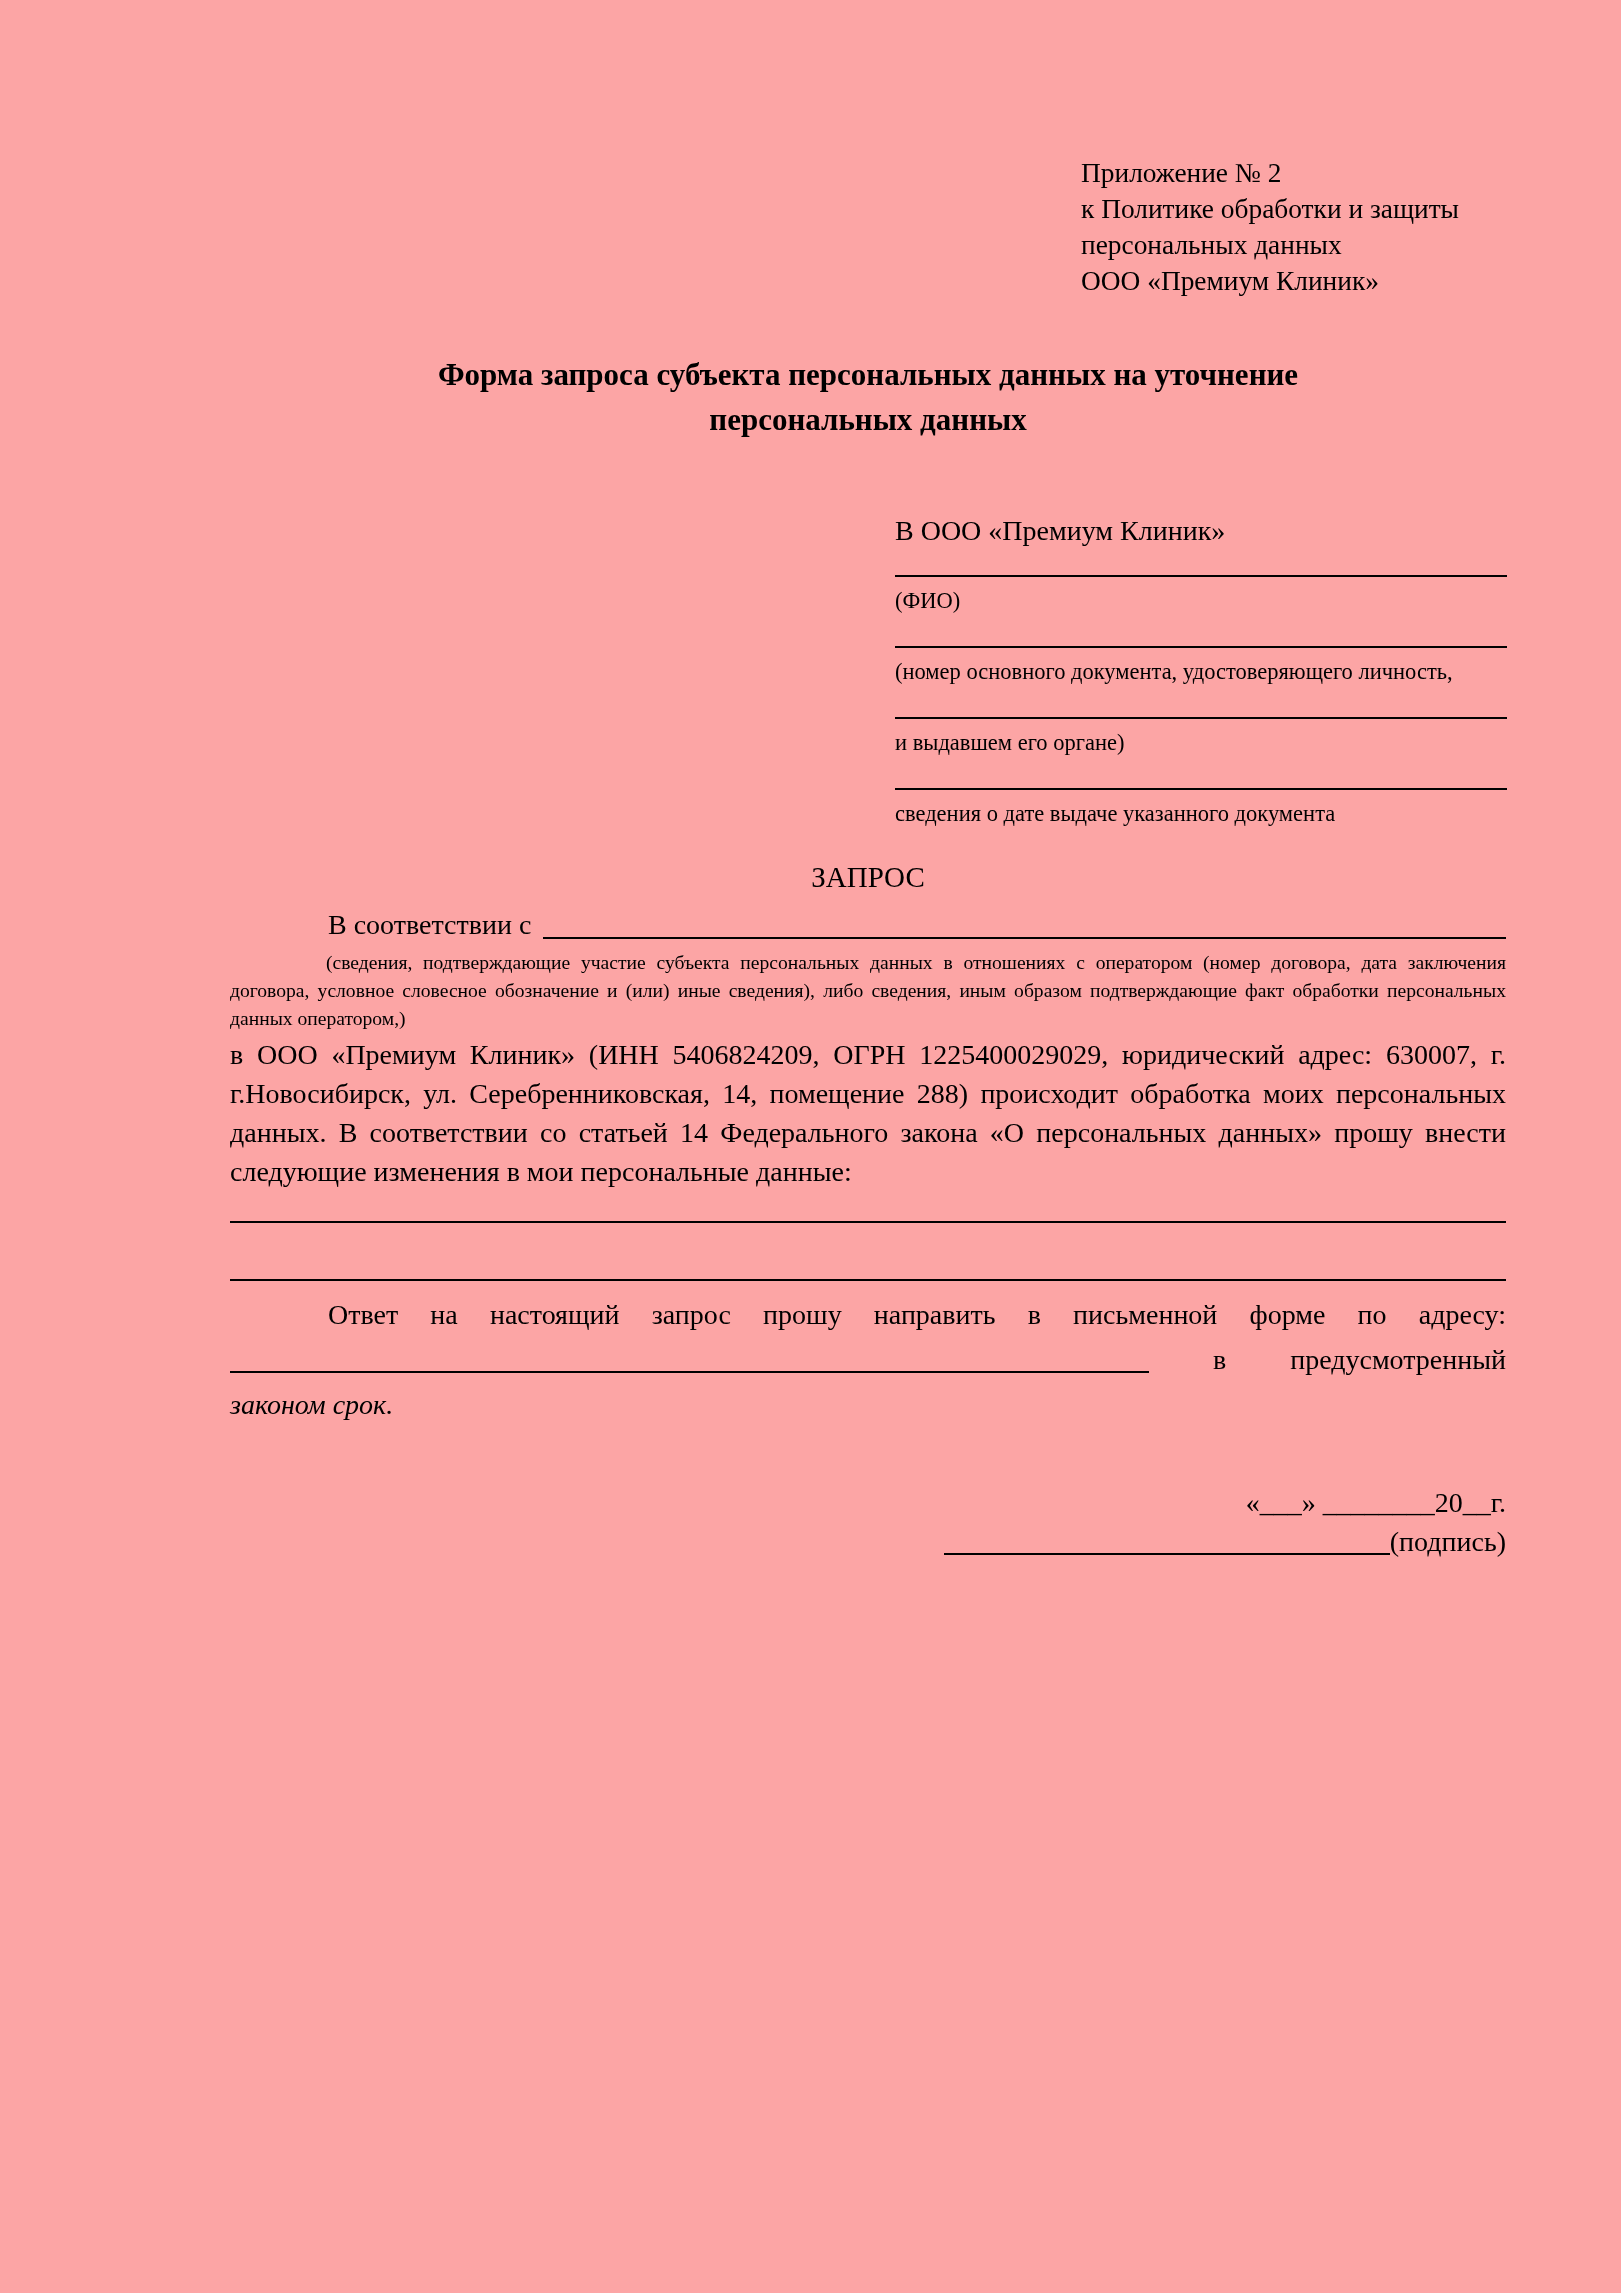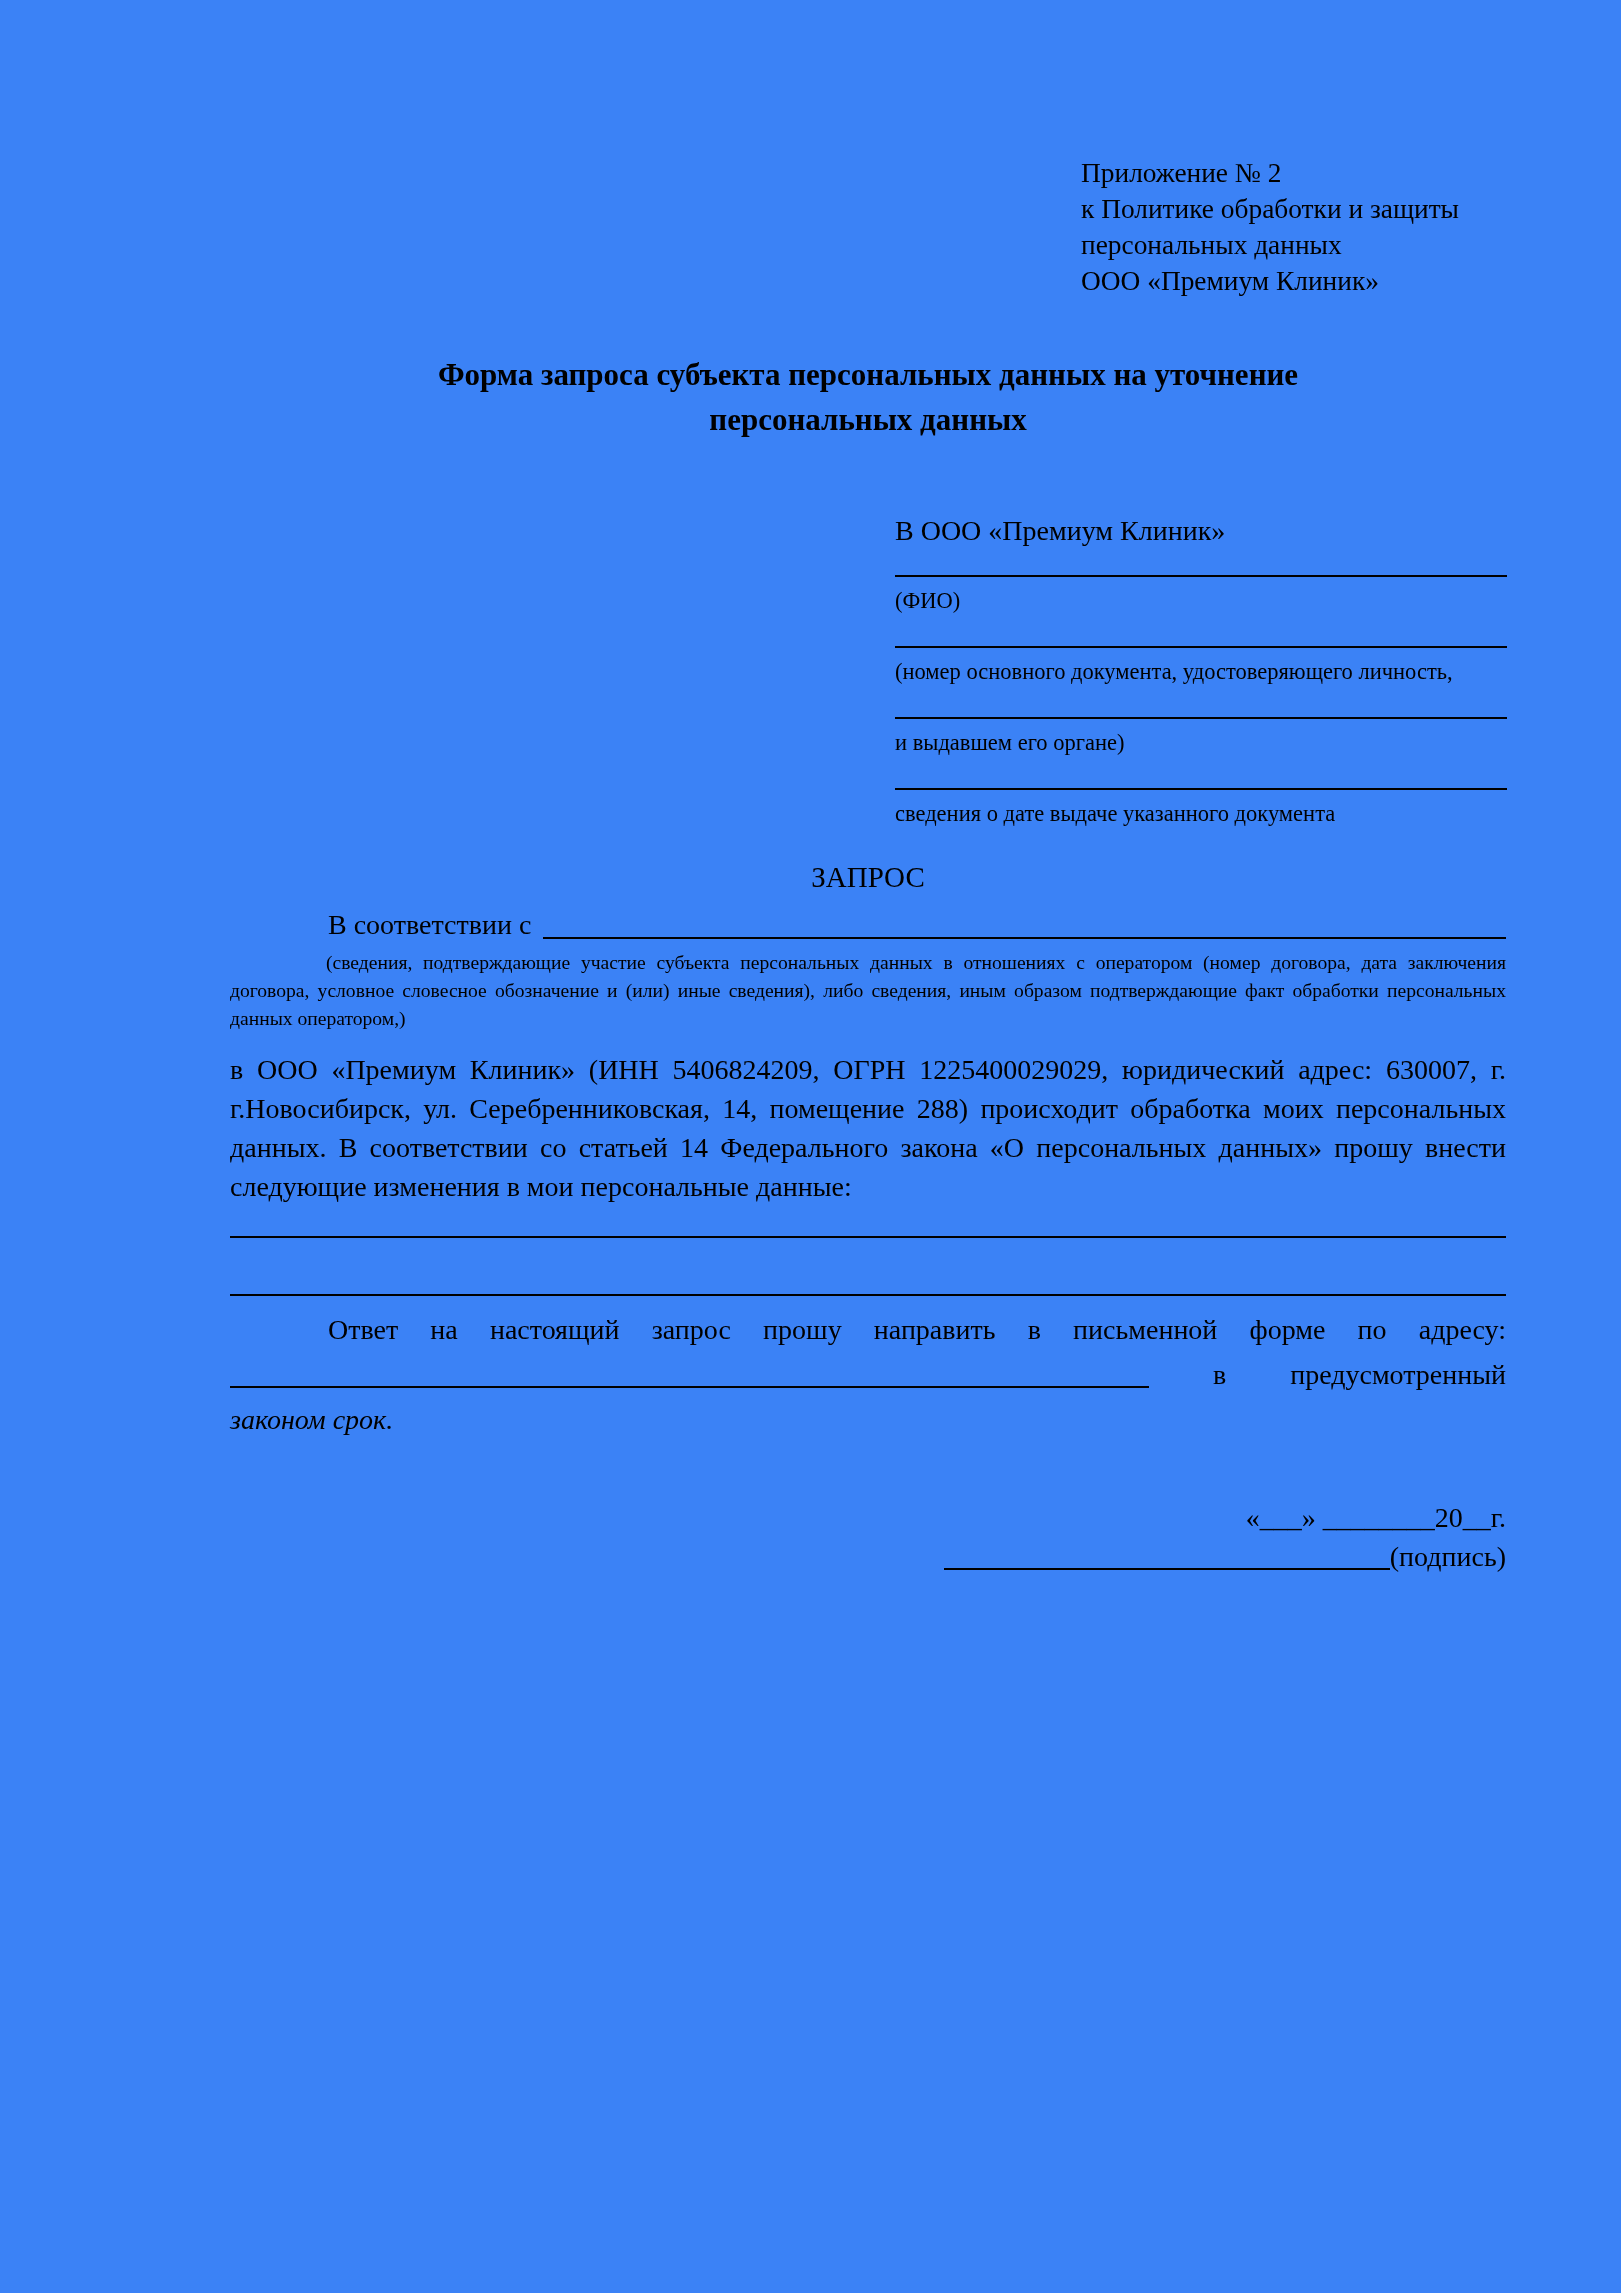--- a/index.html
+++ b/index.html
@@ -1,19 +1,19 @@
 <!DOCTYPE html>
 <html><head>
 <meta charset="utf-8">
 <style>
   html,body{margin:0;padding:0;background:#ffffff;}
   .page{
     position:relative;
     width:1621px;height:2294px;
-    background:#3b82f6;color:#000;
+    background:#fca5a5;color:#000;
     font-family:"Liberation Serif", serif;
     overflow:hidden;
   }
   .content{
     position:absolute;left:230px;top:0;width:1276px;
   }
   
   .hdr{
     margin-top:155px;margin-left:851px;width:425px;
     font-size:27.4px;line-height:36px;text-align:left;
@@ -37,21 +37,21 @@
   .intro{display:flex;align-items:flex-end;margin-top:11.8px;font-size:28px;line-height:39px;}
   .intro .lead{white-space:nowrap;padding-left:98px;}
   .intro .fill{flex:1;border-bottom:2.9px solid #000;margin-bottom:4.9px;margin-left:11.8px;}
   
   .note{
     margin-top:4.9px;font-size:19.6px;line-height:28px;
     text-align:justify;text-indent:96px;
   }
   
   .bodypara{
-    margin-top:17px;font-size:28px;line-height:39px;text-align:justify;
+    margin-top:2px;font-size:28px;line-height:39px;text-align:justify;
   }
   
   .blank1{margin-top:29px;border-bottom:2.9px solid #000;height:1px;}
   .blank2{margin-top:55px;border-bottom:2.9px solid #000;height:1px;}
   
   .reply1{
     margin-top:13.7px;font-size:28px;line-height:39px;
     text-align:justify;text-align-last:justify;text-indent:98px;
   }
   .reply2{display:flex;align-items:flex-end;font-size:28px;line-height:39px;margin-top:5.9px;}

